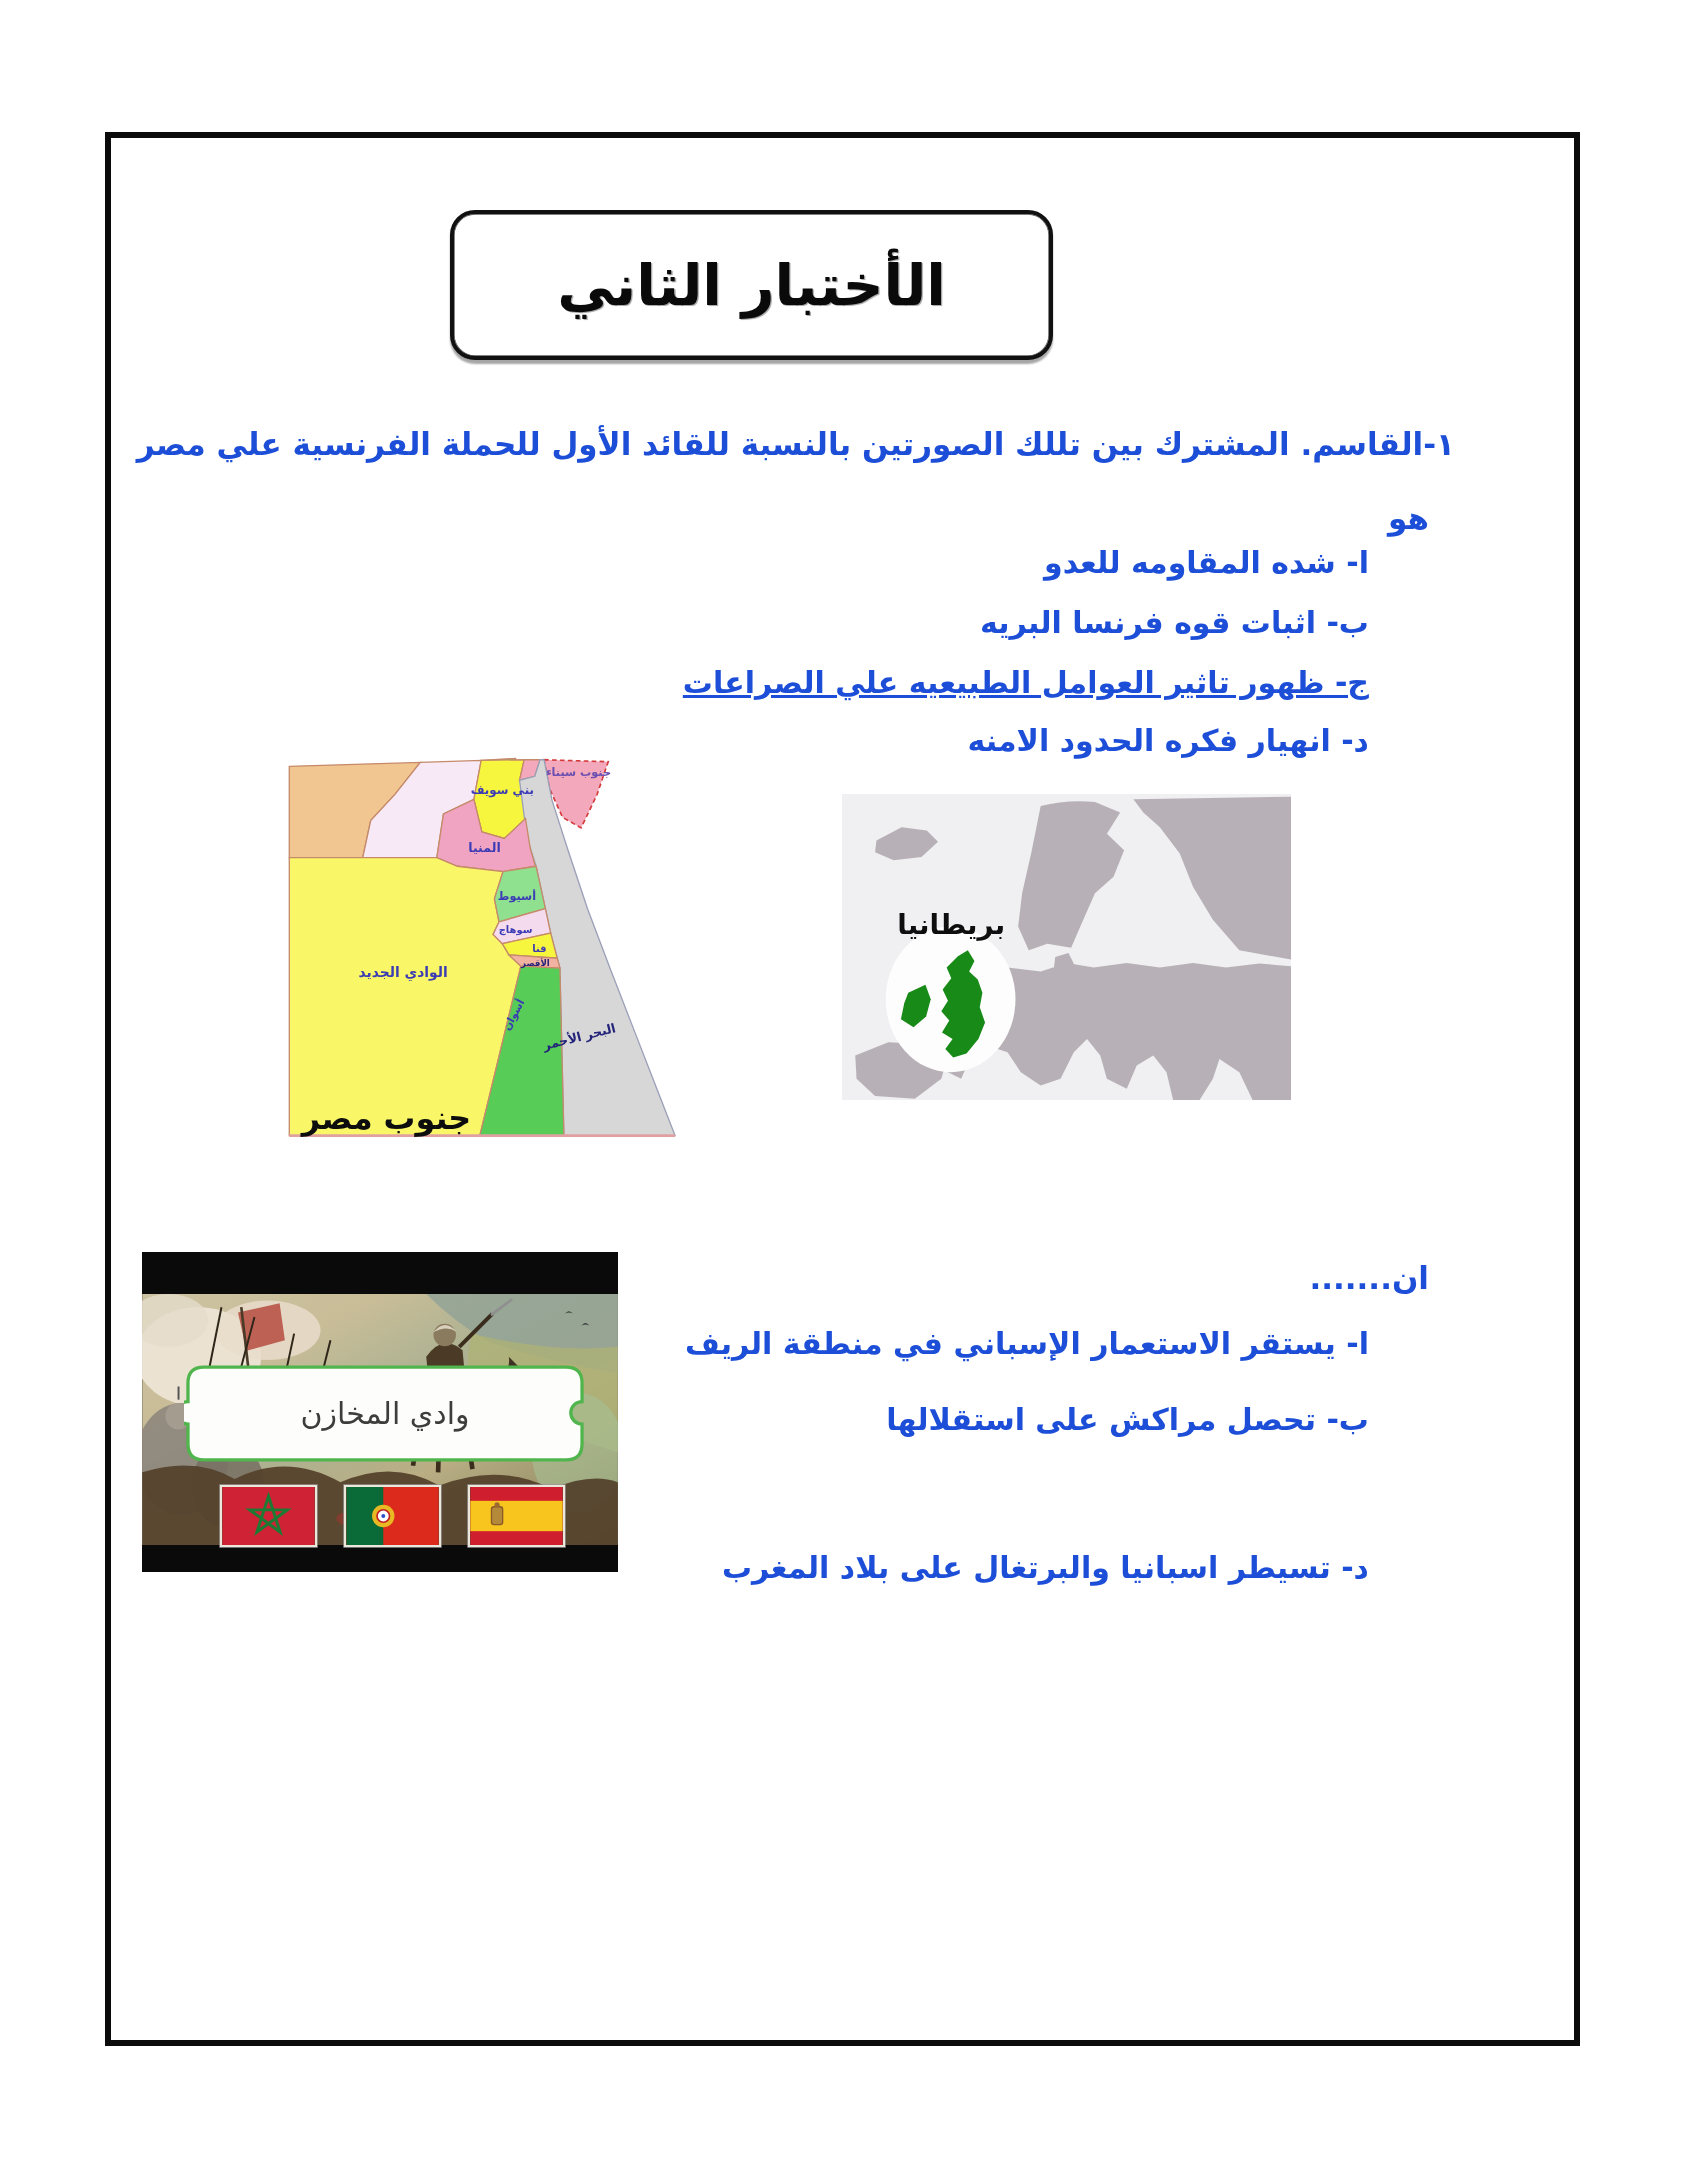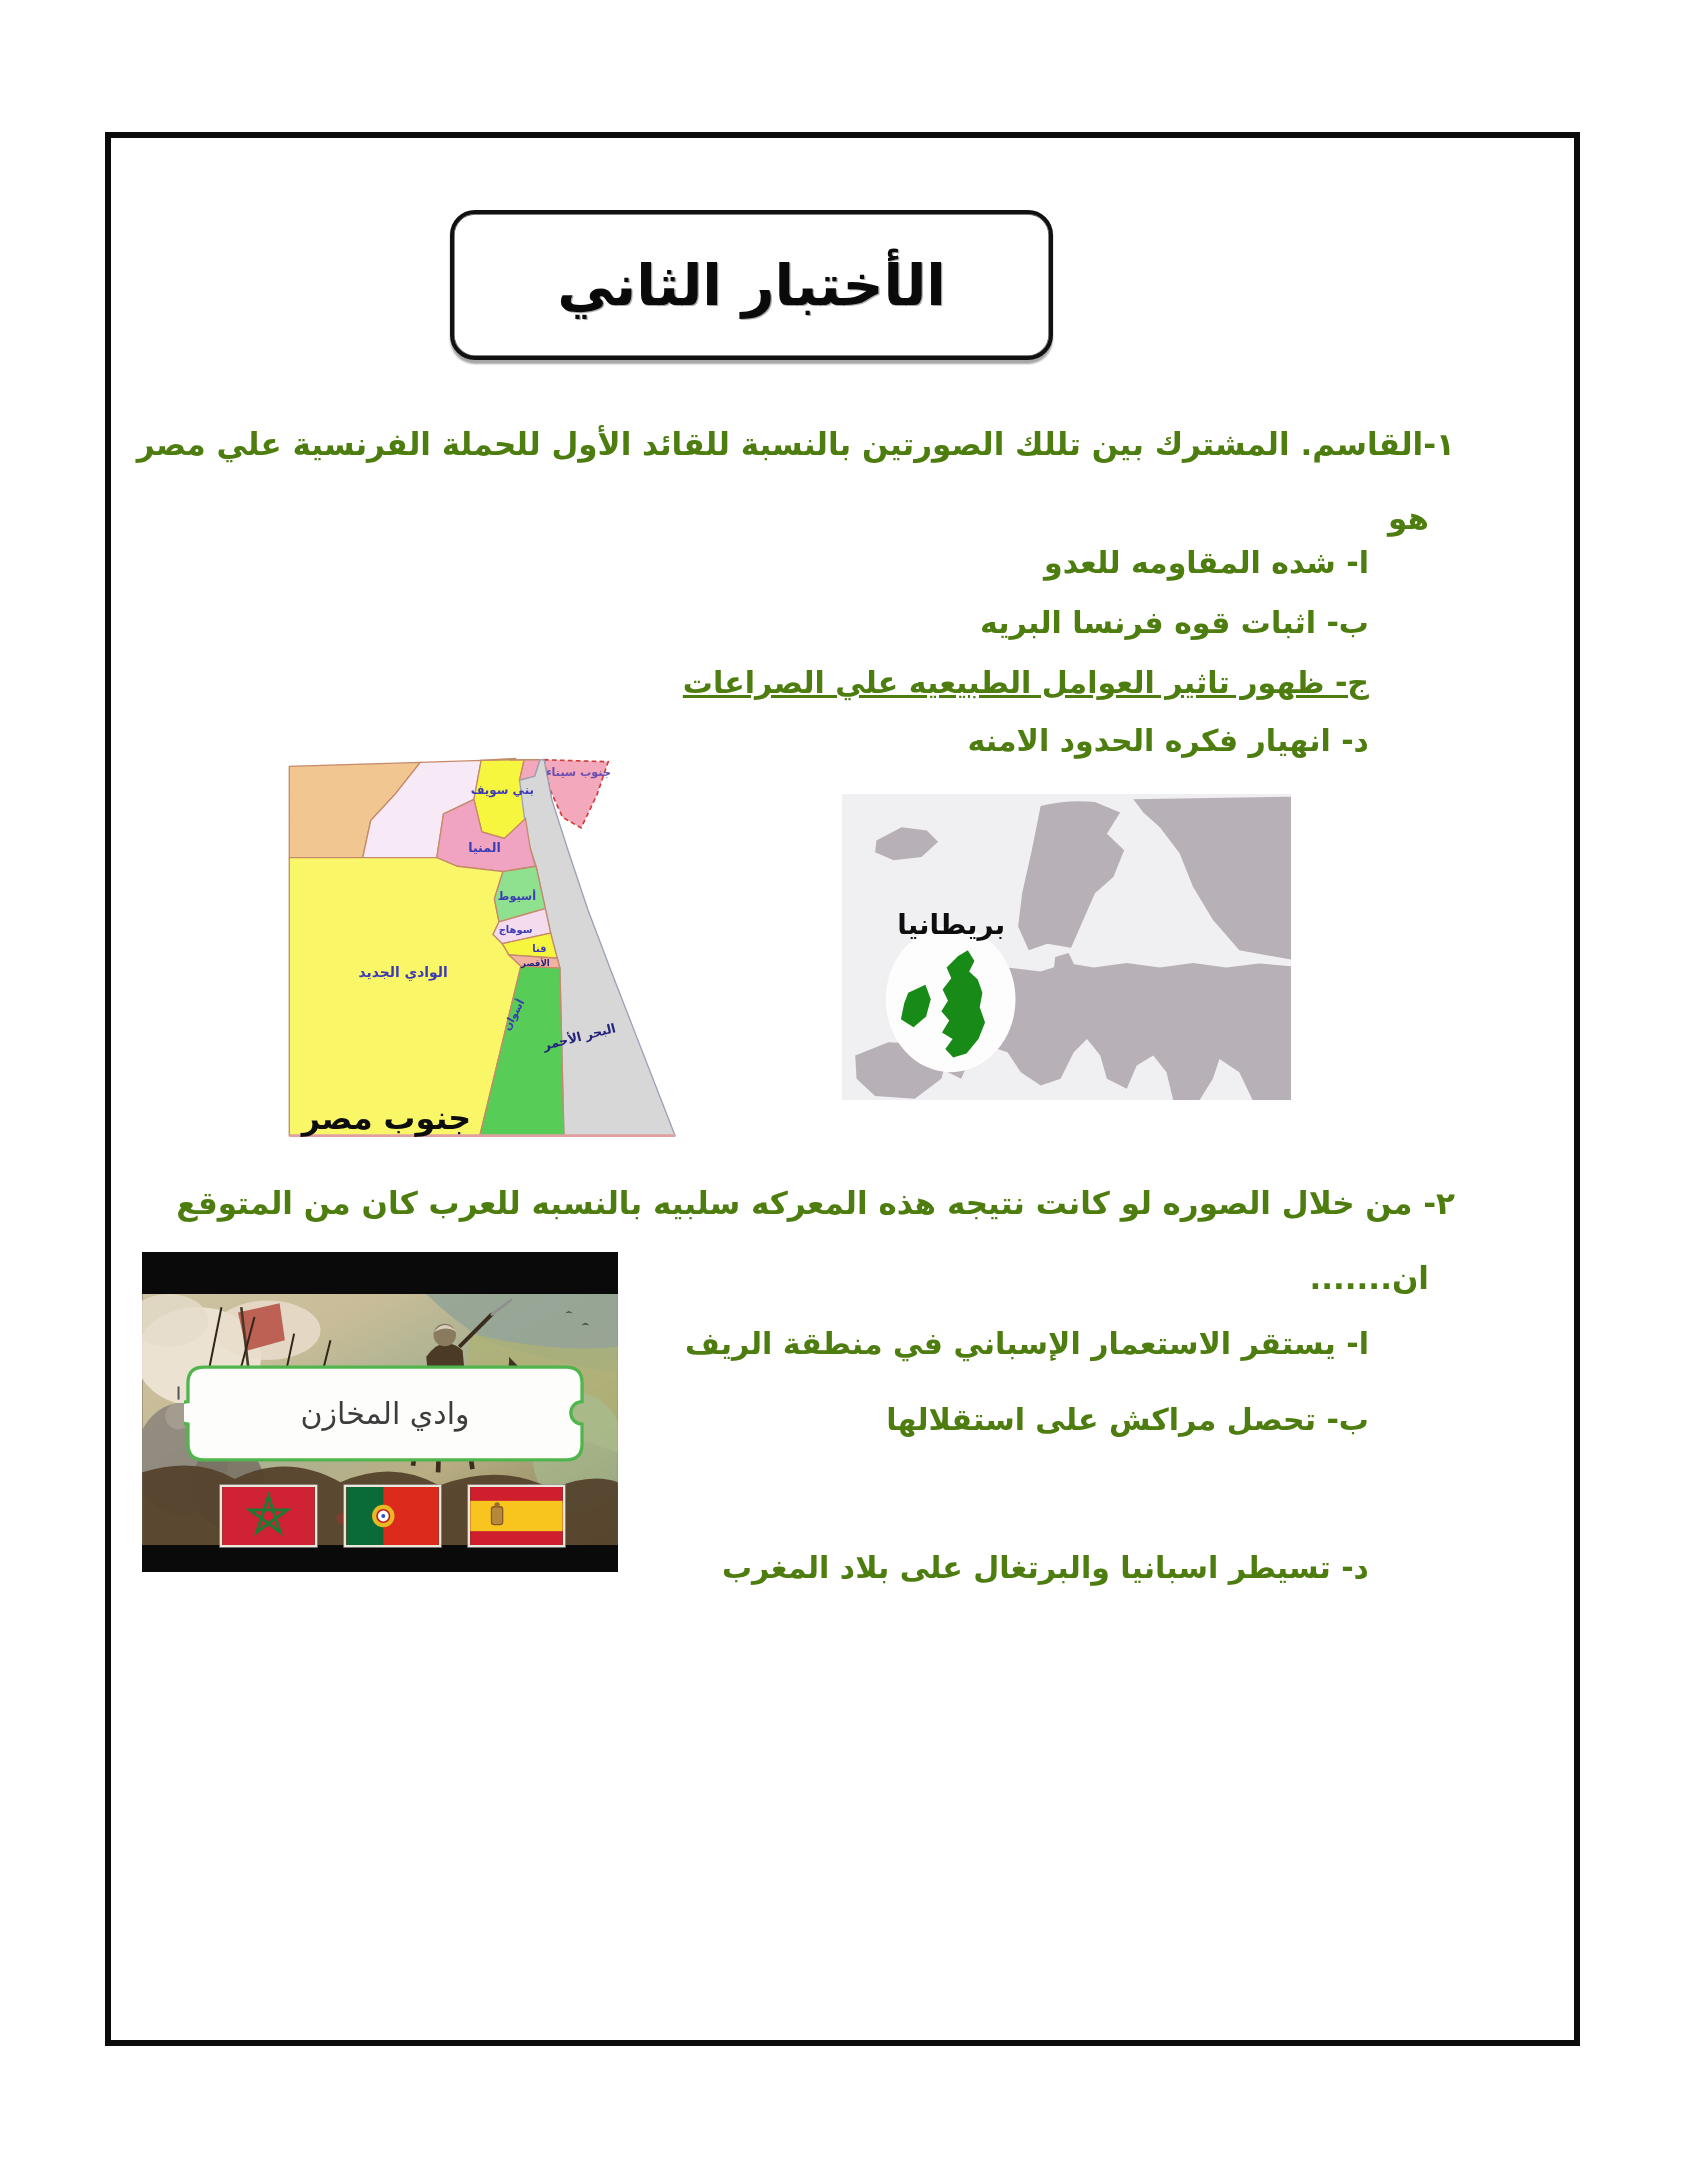--- a/index.html
+++ b/index.html
@@ -7,21 +7,21 @@
           font-family:"DejaVu Sans",sans-serif;color:#161616;}
   .page-frame{position:absolute;left:105px;top:132px;width:1463px;height:1902px;
               border:6.6px solid #0b0b0b;background:transparent;}
   .title-box{position:absolute;left:450px;top:210px;width:595px;height:142px;
              border:4px solid #111;border-radius:25px;background:#fff;
              box-shadow:0 3.3px 2px rgba(0,0,0,.35), inset 0 0 0 0.7px #555;
              display:flex;align-items:center;justify-content:center;}
   .title-text{font-size:57px;font-weight:bold;color:#0a0a0a;letter-spacing:1.3px;
               text-shadow:1.3px 1.3px 0.7px rgba(0,0,0,.35);}
   .tline{position:absolute;direction:rtl;white-space:nowrap;font-weight:bold;
-         font-size:31px;line-height:1.15;color:#4d7c0f;}
+         font-size:31px;line-height:1.15;color:#1d4ed8;}
   .q-num{font-size:31px;}
   .opt{font-size:30px;}
   .img-box{position:absolute;}
   
   .battle{position:absolute;left:142px;top:1252px;width:476px;height:320px;background:#0a0a0a;}
   .battle .paint{position:absolute;left:0;top:42px;width:476px;height:251px;overflow:hidden;}
   .plaque{position:absolute;left:42px;top:111px;width:402px;height:101px;}
   .plaque-label{position:absolute;left:42px;top:111px;width:402px;height:101px;
                 display:flex;align-items:center;justify-content:center;
                 font-size:30px;color:#3d3d3d;letter-spacing:4px;}
@@ -114,21 +114,20 @@
       <path d="M20,395 L70,375 L130,378 L160,395 L150,430 L110,460 L50,456 L22,430 Z" fill="#b7b1b7"></path>
 
       <ellipse cx="164" cy="310" rx="98" ry="110" fill="#fdfdfd"></ellipse>
 
       <path d="M175,245 L190,236 L200,252 L192,268 L205,280 L212,300 L208,322 L216,345 L206,370 L188,392 L168,398 L156,385 L167,370 L151,360 L162,342 L150,328 L160,312 L152,295 L165,278 L158,262 Z" fill="#188a18"></path>
       <path d="M100,300 L126,288 L134,310 L127,336 L108,352 L89,340 L94,316 Z" fill="#188a18"></path>
       <text x="165" y="212" font-size="42" font-weight="bold" fill="#0e0e0e" text-anchor="middle">بريطانيا</text>
     </svg>
   </div>
 
-  <div class="tline q-num" style="right:232px;top:1186px;">٢- من خلال الصوره لو كانت نتيجه هذه المعركه سلبيه بالنسبه للعرب كان من المتوقع</div>
   <div class="tline q-num" style="right:258px;top:1261px;">ان.......</div>
   <div class="tline opt" style="right:318px;top:1327px;">ا- يستقر الاستعمار الإسباني في منطقة الريف</div>
   <div class="tline opt" style="right:318px;top:1403px;">ب- تحصل مراكش على استقلالها</div>
   <div class="tline opt" style="right:318px;top:1551px;">د- تسيطر اسبانيا والبرتغال على بلاد المغرب</div>
 
   <div class="battle">
     <div class="paint">
       <svg width="476" height="251" viewBox="0 0 720 380">
         <defs>
           <linearGradient id="pg" x1="0" y1="0" x2="1" y2="1">

